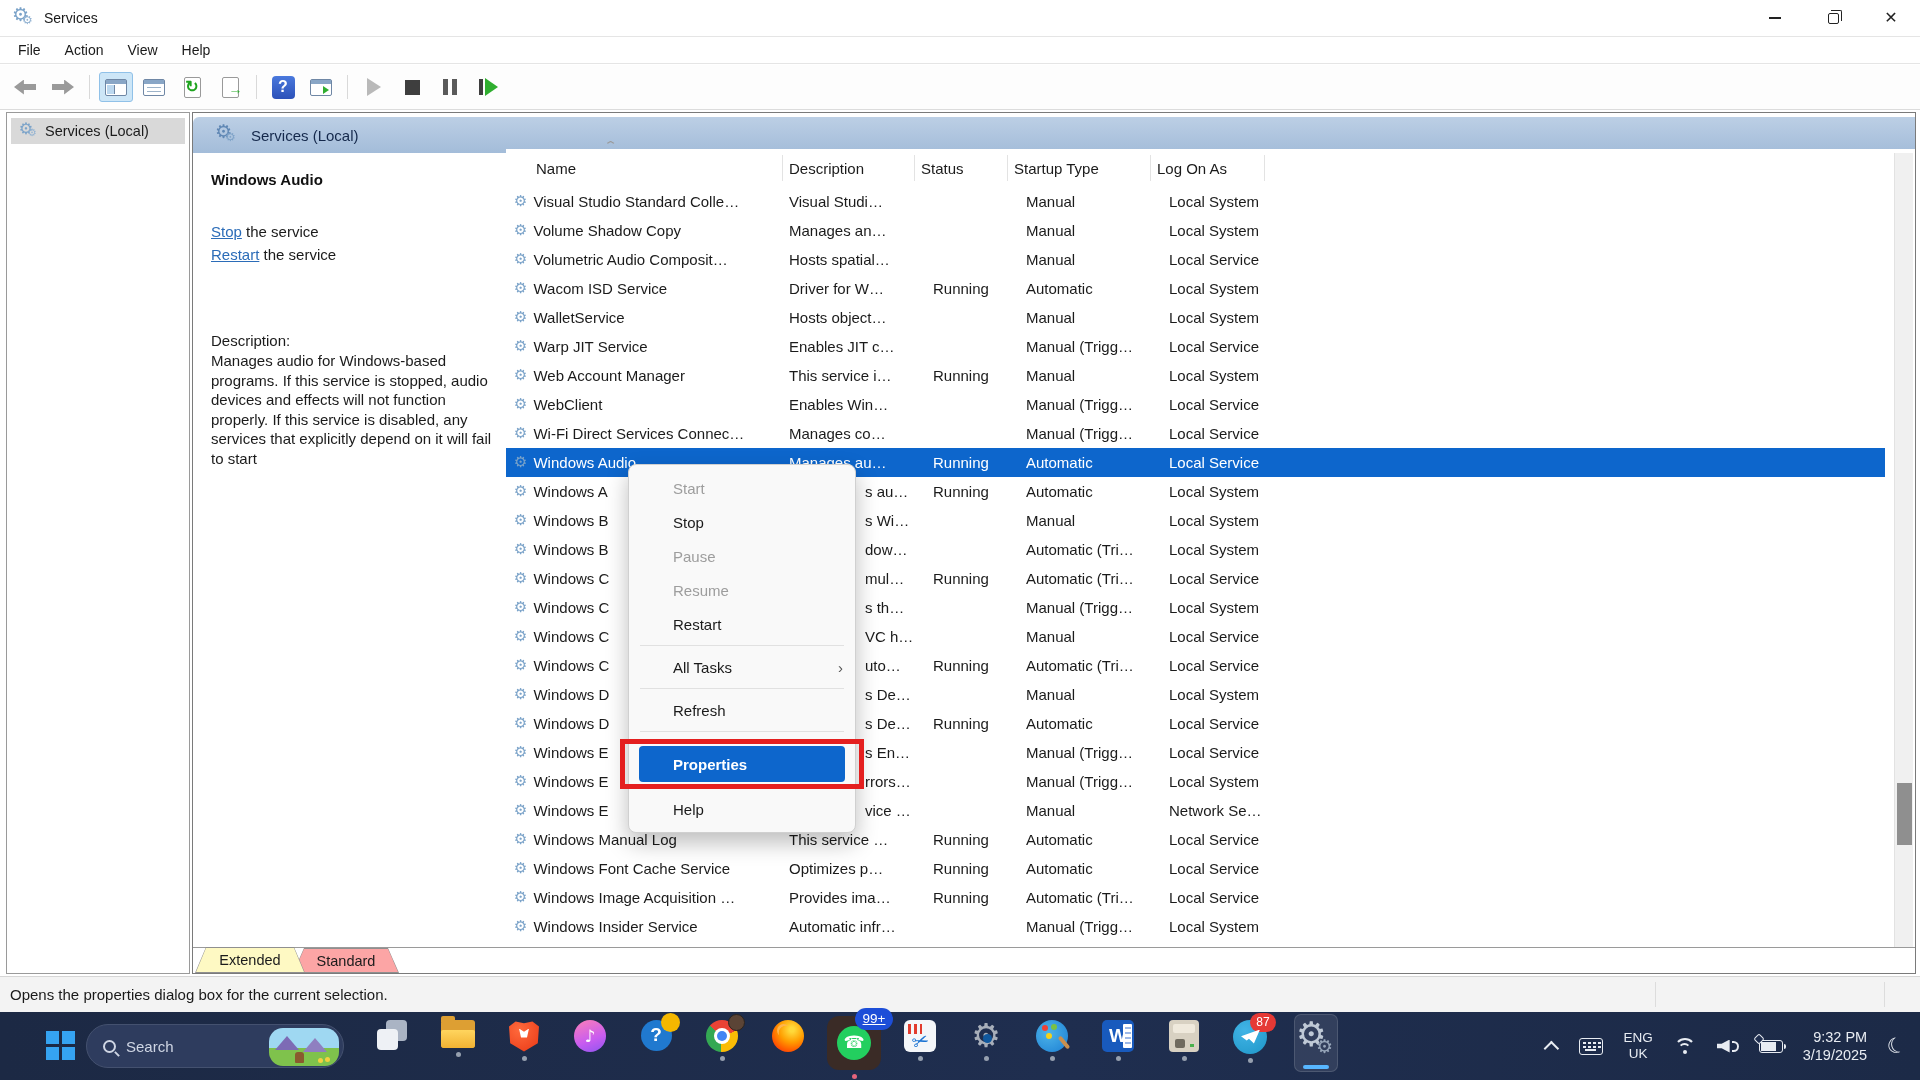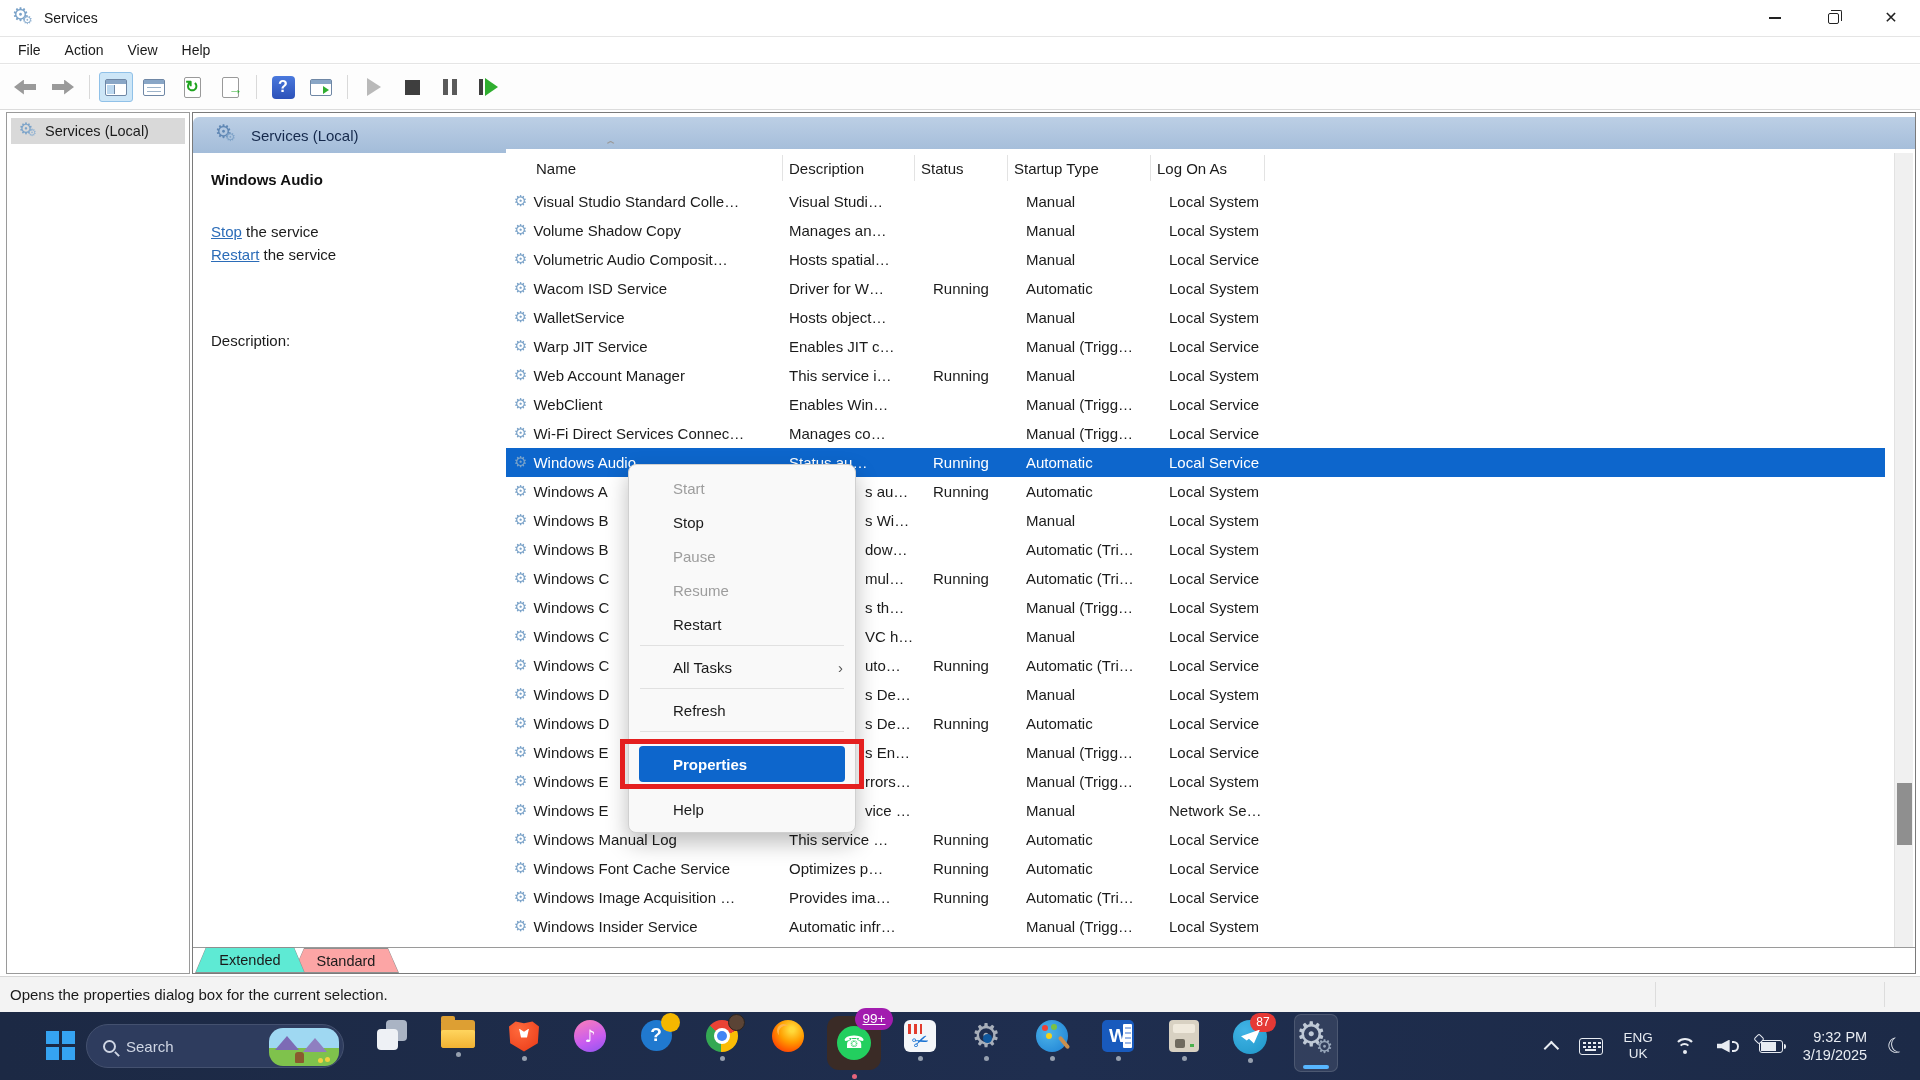--- a/index.html
+++ b/index.html
@@ -86,21 +86,21 @@
   .row .logon { width:114px; }
   .row.selected { background:#0d66cc; color:#fff; }
   .row.covered .desc span { display:inline-block; padding-left:76px; }
 
   .vscroll { position:absolute; right:2px; top:40px; width:19px; height:810px; background:#f0f0f0; border-left:1px solid #e2e2e2; }
   .vthumb { position:absolute; left:2px; width:15px; top:630px; height:62px; background:#8f8f8f; }
 
   .tabstrip { position:absolute; left:0; right:0; bottom:0; height:26px; background:#fff; border-top:1px solid #9a9a9a; display:flex; padding-left:2px; }
   .tab { position:relative; height:25px; margin-top:0; }
   .tab .outer { position:absolute; inset:0; clip-path:polygon(11px 0, calc(100% - 11px) 0, 100% 100%, 0 100%); background:#8f8f8f; }
-  .tab .inner { position:absolute; inset:1px; clip-path:polygon(10px 0, calc(100% - 10px) 0, 100% 100%, 0 100%); background:#5eead4; display:flex; align-items:center; justify-content:center; font-size:14.5px; }
+  .tab .inner { position:absolute; inset:1px; clip-path:polygon(10px 0, calc(100% - 10px) 0, 100% 100%, 0 100%); background:#fef9c3; display:flex; align-items:center; justify-content:center; font-size:14.5px; }
   .tab.active { z-index:2; margin-top:-1px; height:26px; }
   .tab.inactive { margin-left:-12px; z-index:1; }
   .tab.inactive .inner { background:#fca5a5; }
   .tab-w1 { width:110px; } .tab-w2 { width:106px; }
 
   .statusbar { position:absolute; left:0; top:976px; width:1920px; height:36px; background:#f3f3f3; border-top:1px solid #d6d6d6; display:flex; align-items:center; font-size:15px; padding-left:10px; color:#1a1a1a; }
   .sb-sep { position:absolute; top:5px; bottom:5px; width:1px; background:#dcdcdc; }
 
   
   .ctx { position:absolute; left:628px; top:464px; width:228px; background:#f9f9f9; border:1px solid #d0d0d0; border-radius:8px; box-shadow:0 10px 22px rgba(0,0,0,.26); padding:6px 0; z-index:40; }
@@ -147,21 +147,21 @@
   .ic-help { width:31px; height:31px; border-radius:50%; background:#2079cf; color:#fff; font-weight:bold; font-size:19px; display:flex; align-items:center; justify-content:center; position:relative; }
   .ic-help .ybadge { position:absolute; right:-8px; top:-7px; width:19px; height:19px; border-radius:50%; background:#f5b700; }
   .ic-chrome { width:32px; height:32px; border-radius:50%; background:conic-gradient(from -50deg,#ea4335 0 120deg,#fbbc05 0 235deg,#34a853 0 360deg); position:relative; }
   .ic-chrome::before { content:""; position:absolute; left:8px; top:8px; width:16px; height:16px; border-radius:50%; background:#fff; }
   .ic-chrome::after { content:""; position:absolute; left:11px; top:11px; width:10px; height:10px; border-radius:50%; background:#4285f4; }
   .ic-chrome .avatar { position:absolute; right:-7px; top:-6px; width:17px; height:17px; border-radius:50%; background:#5b4436; border:1px solid #2c241e; }
   .ic-firefox { width:32px; height:32px; border-radius:50%; background:radial-gradient(circle at 62% 30%,#ffd93a 8%,#ff9d00 42%,#ff4f00 75%,#c22a8d 100%); position:relative; }
   .ic-firefox::after { content:""; position:absolute; left:5px; top:4px; width:13px; height:13px; border-radius:50%; background:radial-gradient(circle at 70% 70%, rgba(255,255,255,.0) 55%, #ffb54d 60%); }
   .ic-whats-tile { width:54px; height:54px; margin-top:-4px; border-radius:12px; background:#3a2b26; display:flex; align-items:center; justify-content:center; position:relative; }
   .ic-whats { width:34px; height:34px; border-radius:50%; background:#23cf5f; display:flex; align-items:center; justify-content:center; color:#fff; font-size:17px; }
-  .wbadge { position:absolute; right:-12px; top:-8px; min-width:38px; height:22px; background:#a21caf; border-radius:12px; color:#fff; font-size:13.5px; display:flex; align-items:center; justify-content:center; padding:0 7px;text-decoration:underline; }
+  .wbadge { position:absolute; right:-12px; top:-8px; min-width:38px; height:22px; background:#1d4ed8; border-radius:12px; color:#fff; font-size:13.5px; display:flex; align-items:center; justify-content:center; padding:0 7px;text-decoration:underline; }
   .ic-snip { width:32px; height:32px; background:#f4f6f9; border-radius:6px; position:relative; display:flex; align-items:flex-end; justify-content:center; }
   .ic-snip .dots { position:absolute; left:4px; top:4px; width:14px; height:10px; background:repeating-linear-gradient(90deg,#e23b2e 0 3px,transparent 3px 6px); }
   .ic-snip .sc { color:#1b73d3; font-size:20px; font-family:"DejaVu Sans", sans-serif; line-height:1; margin-bottom:1px; transform:rotate(-20deg); }
   .ic-settings { font-family:"DejaVu Sans", sans-serif; font-size:33px; color:#a7aeb9; line-height:32px; position:relative; }
   .ic-settings::after { content:""; position:absolute; left:12px; top:14px; width:9px; height:9px; border-radius:50%; background:#10589e; }
   .ic-paint { width:32px; height:32px; border-radius:50%; background:radial-gradient(circle at 38% 40%,#4db3e8,#1b7fd4); position:relative; }
   .ic-paint .d1 { position:absolute; left:6px; top:5px; width:6px; height:6px; border-radius:50%; background:#ef4136; box-shadow:9px -1px 0 #7ac143, 4px 8px 0 #f7d117; }
   .ic-paint .brush { position:absolute; right:2px; bottom:2px; width:4px; height:15px; background:#c98f4e; transform:rotate(-40deg); border-radius:2px; }
   .ic-word { width:32px; height:32px; background:#185abd; border-radius:5px; color:#fff; font-weight:bold; font-size:19px; display:flex; align-items:center; justify-content:center; position:relative; }
   .ic-word .pg { position:absolute; right:2px; top:4px; width:9px; height:24px; background:#fff; border-radius:1px; }
@@ -300,20 +300,21 @@
     <span class="ph-title">Services (Local)</span>
   </div>
 
   <div class="extended-pane">
     <div class="svc-title">Windows Audio</div>
     <div class="svc-links">
       <div><a href="#">Stop</a><span> the service</span></div>
       <div><a href="#">Restart</a><span> the service</span></div>
     </div>
     <div class="svc-desc-label">Description:</div>
+    <div class="svc-desc">Manages audio for Windows-based programs.  If this service is stopped, audio devices and effects will not function properly.  If this service is disabled, any services that explicitly depend on it will fail to start</div>
   </div>
 
   <div class="list-pane">
     <div class="list-header" id="list-header">
       <span class="sort-up">⌃</span>
     <span class="hcell c-name">Name<i class="hsep"></i></span>
         <span class="hcell c-desc">Description<i class="hsep"></i></span>
         <span class="hcell c-status">Status<i class="hsep"></i></span>
         <span class="hcell c-startup">Startup Type<i class="hsep"></i></span>
         <span class="hcell c-logon">Log On As<i class="hsep"></i></span>
@@ -407,21 +408,21 @@
           <span class="cell desc"><span>Manages co…</span></span>
           <span class="cell status"></span>
           <span class="cell startup">Manual (Trigg…</span>
           <span class="cell logon">Local Service</span>
         </div>
         <div class="row selected">
           <span class="cell name">
             <span class="rg">⚙</span>
             <span>Windows Audio</span>
           </span>
-          <span class="cell desc"><span>Status au…</span></span>
+          <span class="cell desc"><span>Manages au…</span></span>
           <span class="cell status">Running</span>
           <span class="cell startup">Automatic</span>
           <span class="cell logon">Local Service</span>
         </div>
         <div class="row covered">
           <span class="cell name">
             <span class="rg">⚙</span>
             <span>Windows A</span>
           </span>
           <span class="cell desc"><span>s au…</span></span>

